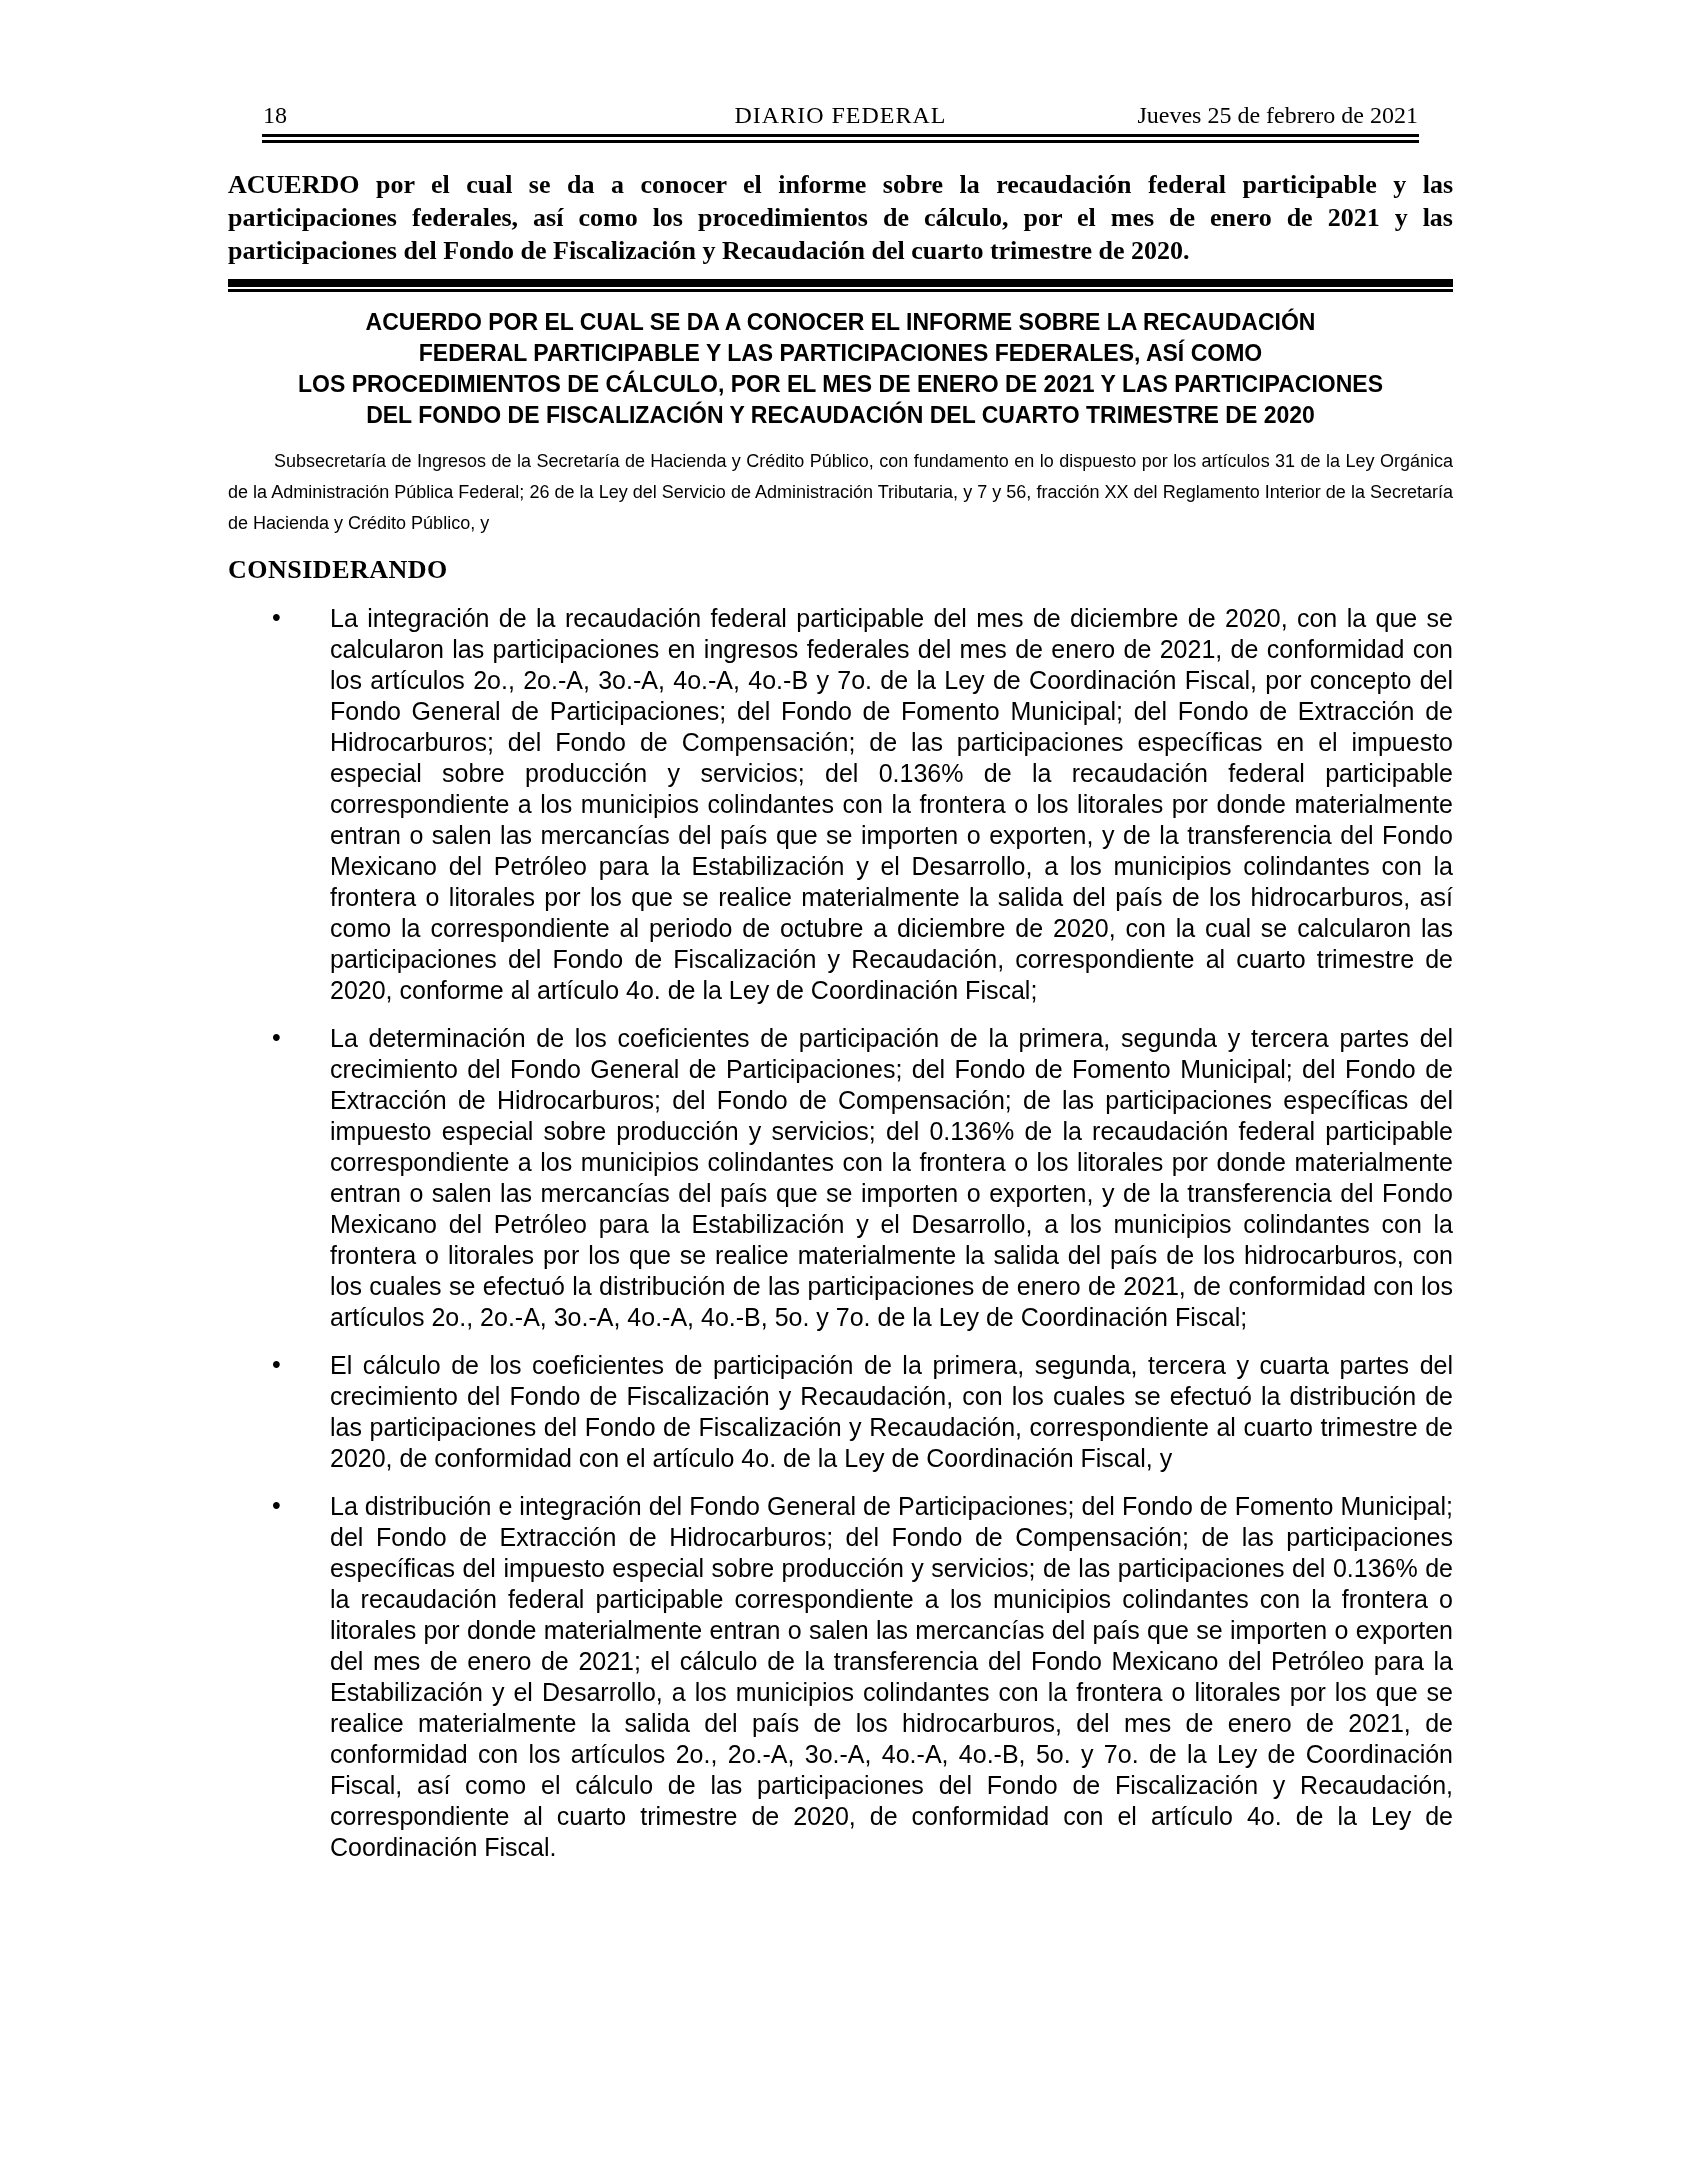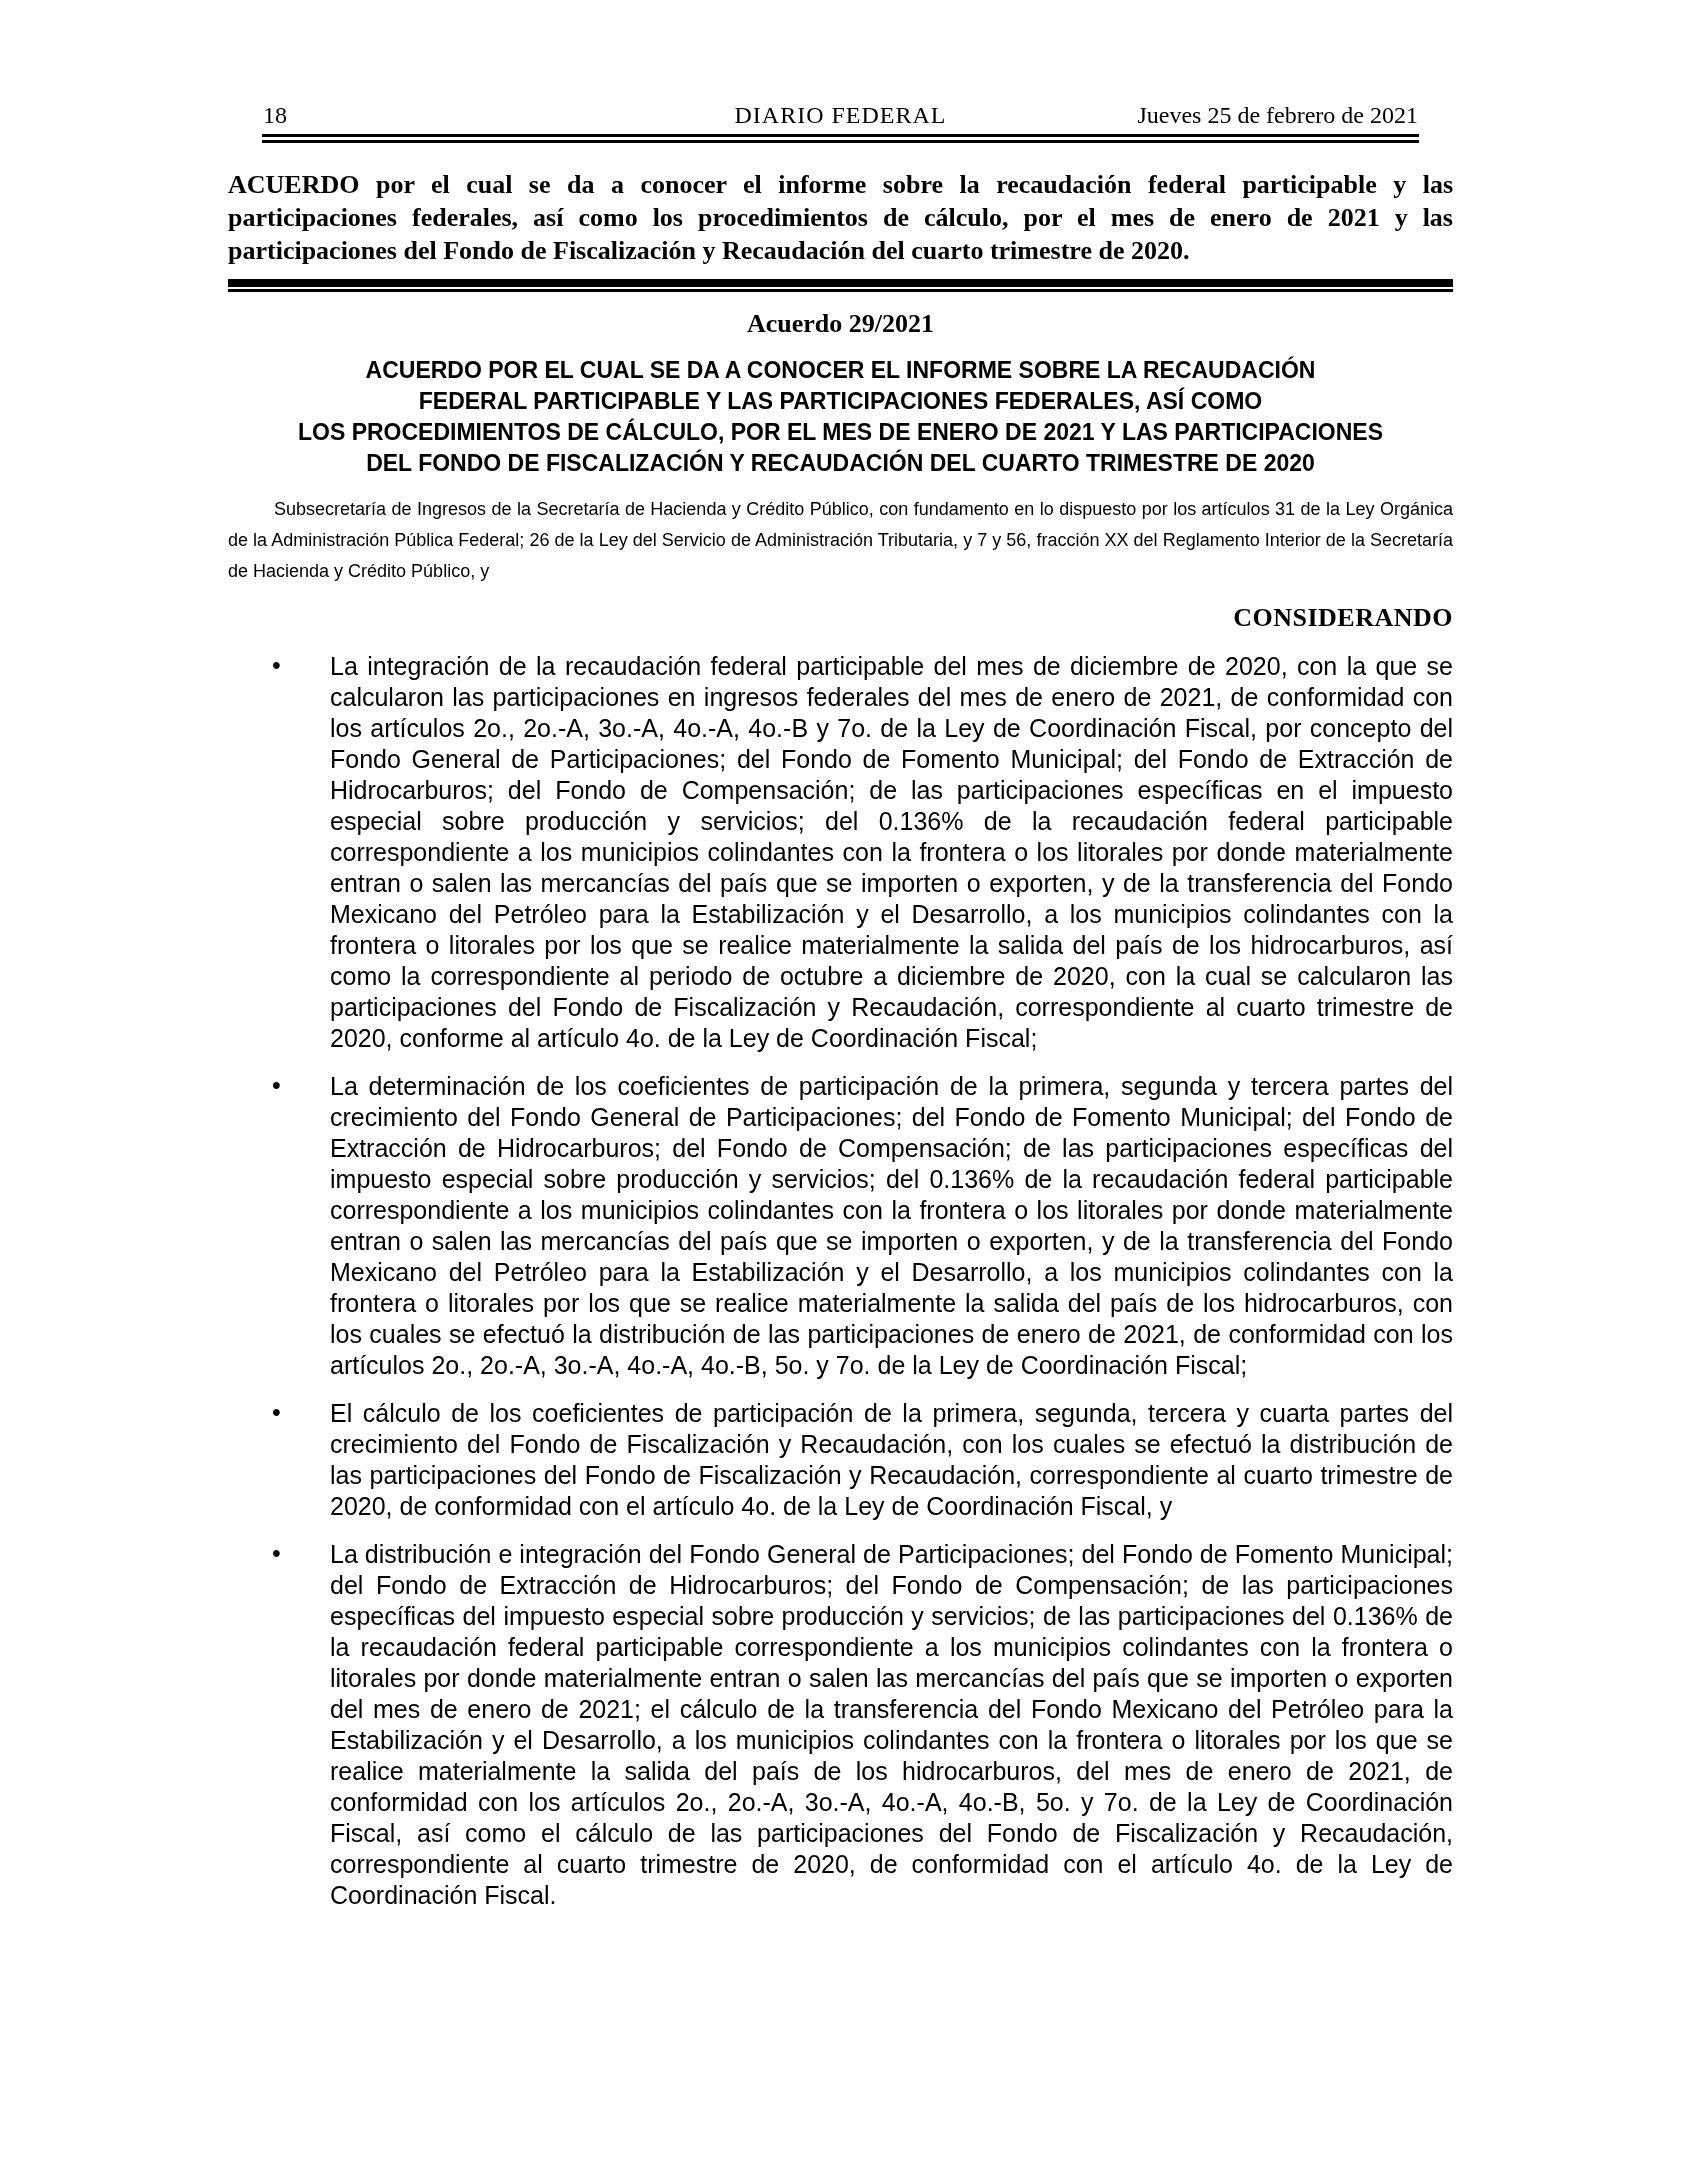--- a/index.html
+++ b/index.html
@@ -42,21 +42,21 @@
   }
   .caps-title{
     margin:15px 0 0;text-align:center;font-weight:bold;
     font-size:23px;line-height:31px;white-space:pre-line;
   }
   .intro{
     margin:15px 0 0;font-size:18px;line-height:31px;
     text-align:justify;text-indent:46px;
   }
   .considerando-h{
-    margin:15px 0 0;text-align:right;
+    margin:15px 0 0;text-align:left;
     font-family:"Liberation Serif",serif;font-weight:bold;
     font-size:26px;line-height:32px;letter-spacing:0.5px;
   }
   .bullets{list-style:none;margin:13px 0 0;padding:0;}
   .bullets li{
     position:relative;padding-left:102px;margin-top:17px;
     font-size:25px;line-height:31px;text-align:justify;
   }
   .bullets .dot{
     position:absolute;left:44px;top:-1px;font-size:25px;
@@ -77,21 +77,20 @@
   <main>
 
     <p class="summary">ACUERDO por el cual se da a conocer el informe sobre la recaudación federal participable y las participaciones federales, así como los procedimientos de cálculo, por el mes de enero de 2021 y las participaciones del Fondo de Fiscalización y Recaudación del cuarto trimestre de 2020.</p>
 
     <div class="bar-rule">
       <div class="thick"></div>
       <div class="thin"></div>
     </div>
 
 
-    <p class="acuerdo-num">Acuerdo 29/2021</p>
 
     <p class="caps-title">ACUERDO POR EL CUAL SE DA A CONOCER EL INFORME SOBRE LA RECAUDACIÓN
 FEDERAL PARTICIPABLE Y LAS PARTICIPACIONES FEDERALES, ASÍ COMO
 LOS PROCEDIMIENTOS DE CÁLCULO, POR EL MES DE ENERO DE 2021 Y LAS PARTICIPACIONES
 DEL FONDO DE FISCALIZACIÓN Y RECAUDACIÓN DEL CUARTO TRIMESTRE DE 2020</p>
 
     <p class="intro">Subsecretaría de Ingresos de la Secretaría de Hacienda y Crédito Público, con fundamento en lo dispuesto por los artículos 31 de la Ley Orgánica de la Administración Pública Federal; 26 de la Ley del Servicio de Administración Tributaria, y 7 y 56, fracción XX del Reglamento Interior de la Secretaría de Hacienda y Crédito Público, y</p>
 
     <p class="considerando-h">CONSIDERANDO</p>
 

